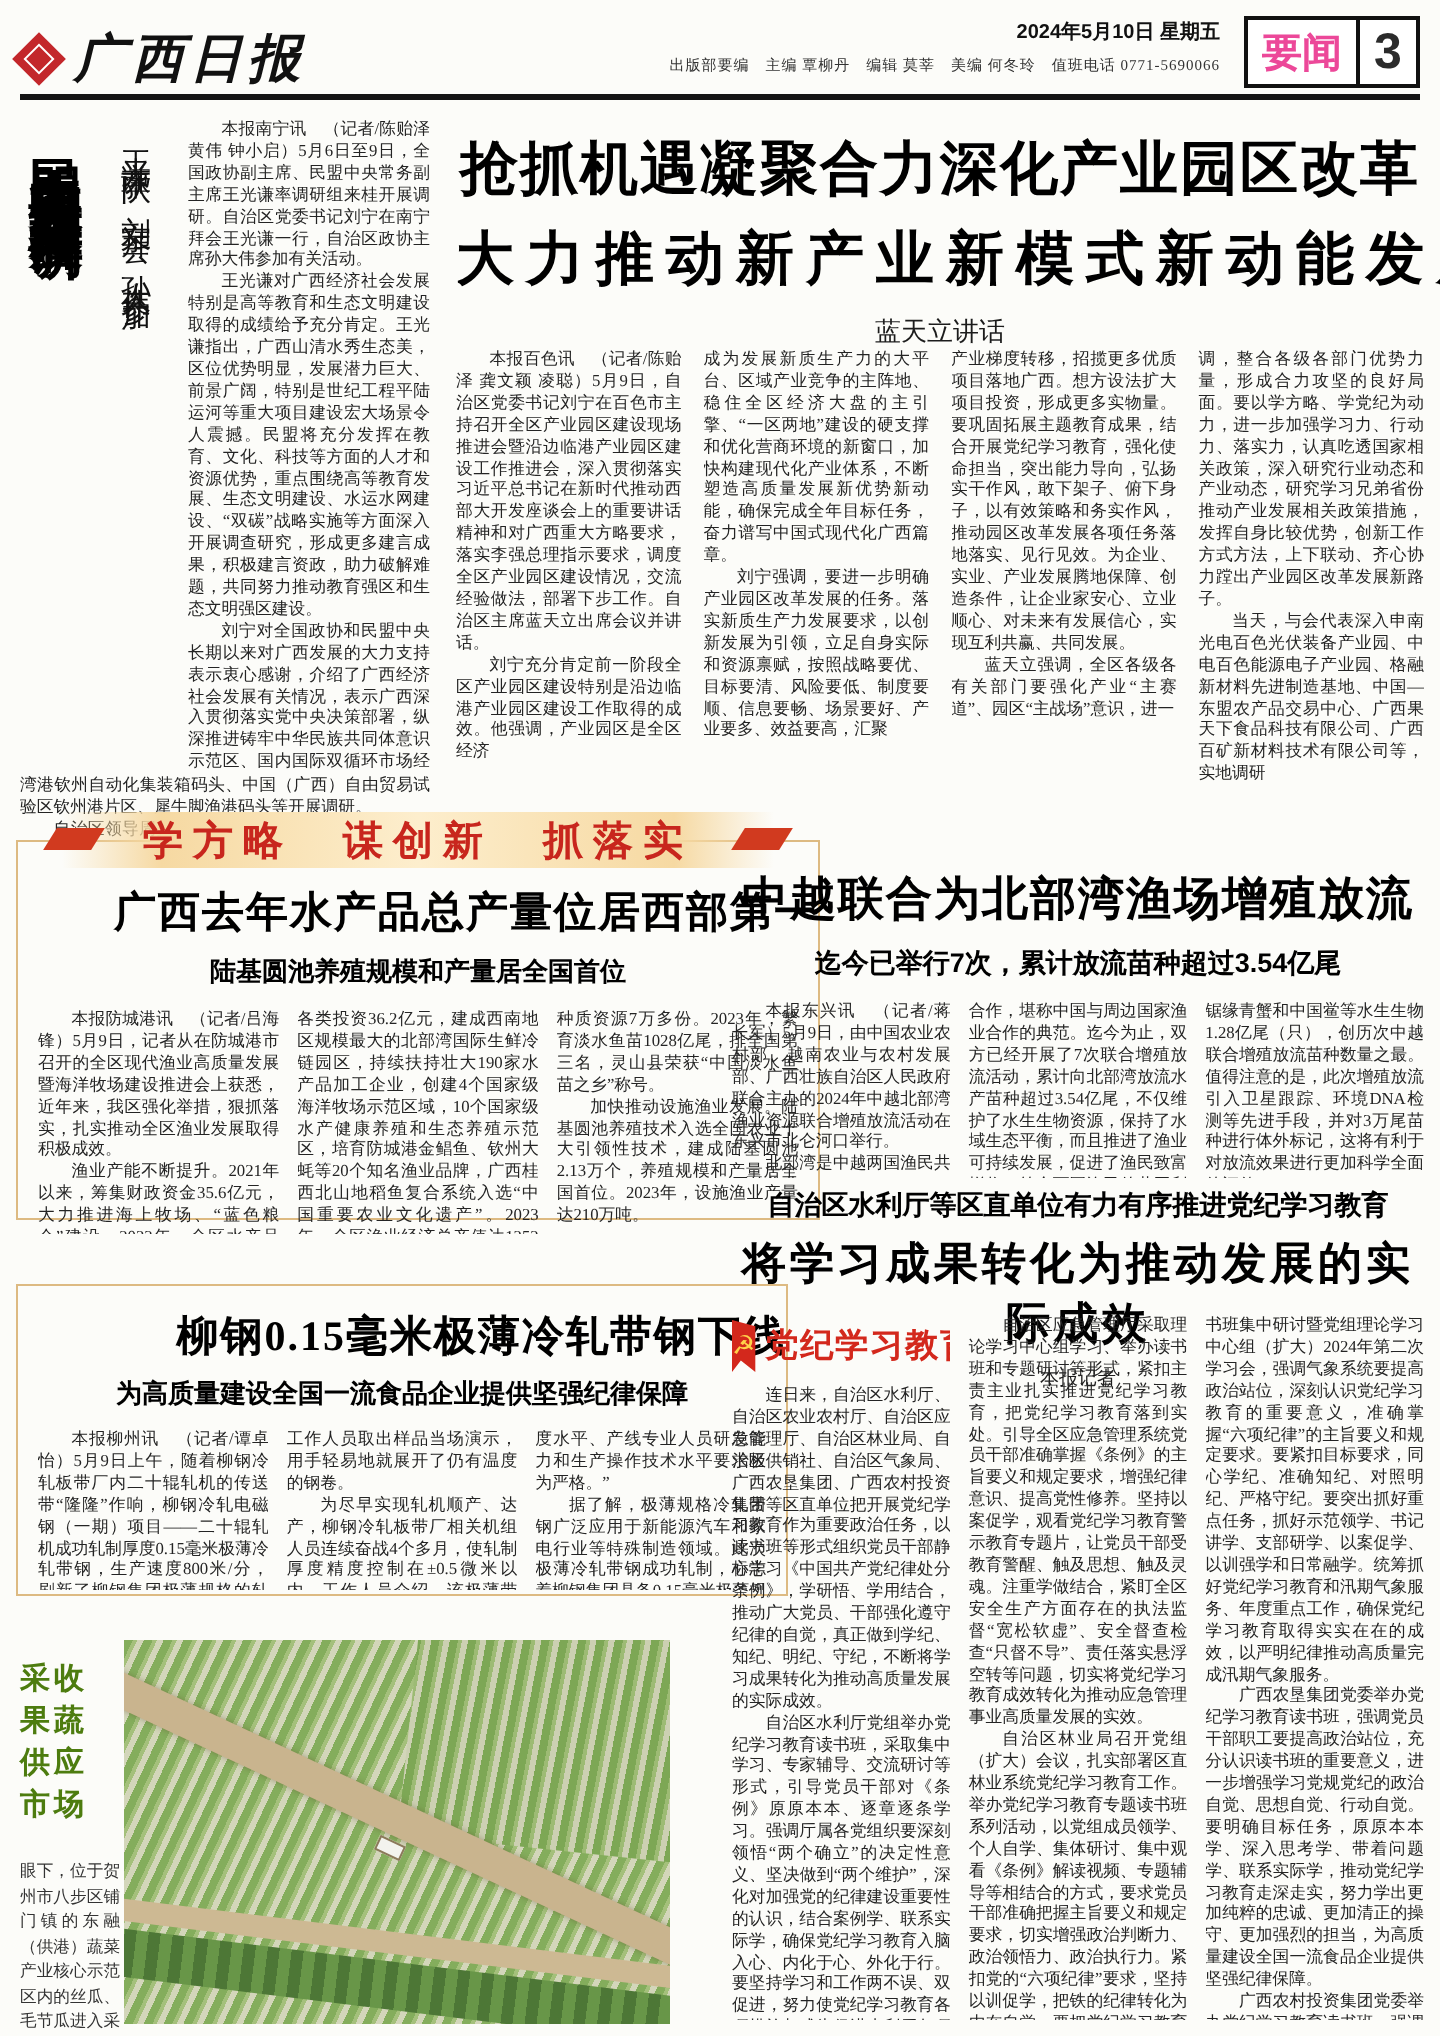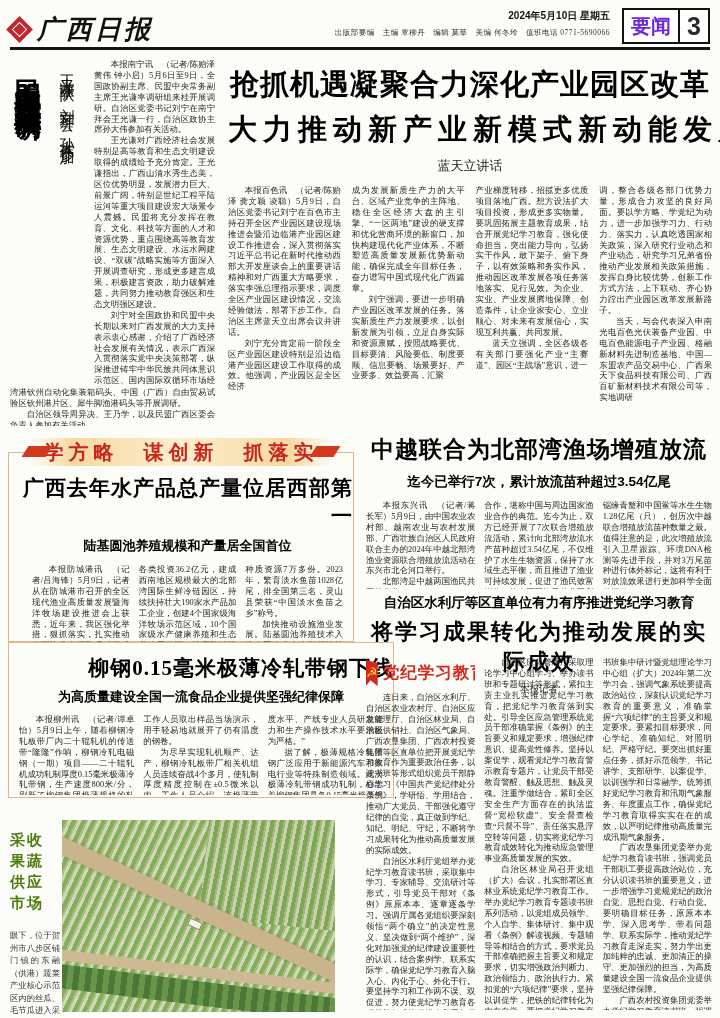--- a/index.html
+++ b/index.html
@@ -15,21 +15,21 @@
   .logo-diamond { position:relative; width:19px; height:19px; background:#c3272b; transform:rotate(45deg); }
   .logo-diamond::after { content:""; position:absolute; inset:4px; border:1.5px solid #fff; }
   .logo-text { font-family:"Liberation Serif", serif; font-weight:bold; font-style:italic;
                font-size:26px; letter-spacing:3px; color:#111; }
   .pubinfo { position:absolute; right:100px; top:1px; text-align:right; }
   .date-line { font-size:10px; font-weight:bold; color:#111; font-family:"Liberation Sans",sans-serif; }
   .staff-line { margin-top:5px; font-size:7.5px; color:#333; font-family:Liberation Serif, serif; letter-spacing:.5px;}
   .section-box { position:absolute; right:0; top:0; width:88px; height:36px;
                  border:2.5px solid #111; display:flex; align-items:stretch; background:#fff; }
   .section-box .yw { flex:1; display:flex; align-items:center; justify-content:center;
-                     font-family:"Liberation Sans",sans-serif; font-weight:900; font-size:20px; color:#6d28d9; }
+                     font-family:"Liberation Sans",sans-serif; font-weight:900; font-size:20px; color:#ec4899; }
   .section-box .vdiv { width:2px; background:#111; }
   .section-box .num { width:28px; display:flex; align-items:center; justify-content:center;
                       font-family:"Liberation Sans",sans-serif; font-weight:bold; font-size:25px; color:#2b2b2b; }
   .hdr-rule { position:absolute; left:10px; top:47px; width:700px; height:3px; background:#151515; }
 
   
   p.body { font-size:8.4px; line-height:10.9px; text-align:justify; text-indent:2em; color:#242424; }
   p.body.cont { text-indent:0; }
   .cols { display:flex; overflow:hidden; }
   .col { flex:1; overflow:hidden; }
@@ -43,25 +43,25 @@
   .lead-body { position:absolute; left:84px; top:2px; width:121px; height:326px; overflow:hidden; }
   .lead-wide { position:absolute; left:0; top:330px; width:205px; height:38px; overflow:hidden; }
 
   
   .main-art { position:absolute; left:228px; top:56px; width:484px; height:372px; }
   .main-kicker { font-size:15px; font-weight:bold; line-height:19.5px; text-indent:2em; color:#000; }
   .main-h1 { text-align:center; font-family:Liberation Serif, serif; font-weight:900;
              font-size:29px; color:#000; margin-top:9px; letter-spacing:1px; white-space:nowrap; }
   .main-h1.second { letter-spacing:6px; margin-top:5px; }
   .main-speaker { text-align:center; font-size:13px; margin-top:7px; }
-  .main-cols { margin-top:11px; height:222px; gap:11px; }
+  .main-cols { height:222px; gap:11px; }
 
   
   .tanbox { position:absolute; border:1px solid #ddba82; background:#fcfcf9; }
-  .fish-box { left:8px; top:452px; width:346px; height:190px;padding-left:13px; }
+  .fish-box { left:8px; top:420px; width:402px; height:190px; }
   .ribbon { position:absolute; top:-15px; left:22px; right:22px; height:28px;
             display:flex; align-items:center; justify-content:center;
             background:linear-gradient(90deg, rgba(252,244,228,0) 0%, #f6d9a2 14%, #fdeecd 50%, #f6d9a2 86%, rgba(252,244,228,0) 100%); }
   .ribbon .rb-text { font-family:"Liberation Sans",sans-serif; font-weight:900; font-size:20px;
                      color:#c8261d; letter-spacing:5px; }
   .rb-end { position:absolute; top:8px; width:24px; height:11px; background:#d13a1f; }
   .rb-end.left  { left:-6px;  transform:skewX(-32deg); }
   .rb-end.right { right:-6px; transform:skewX(-32deg); }
   .box-h2 { text-align:right; font-weight:bold; font-size:21px; letter-spacing:1px; color:#000; }
   .box-h3 { text-align:center; font-family:"Liberation Sans",sans-serif; font-weight:900; font-size:13px; color:#000; }

